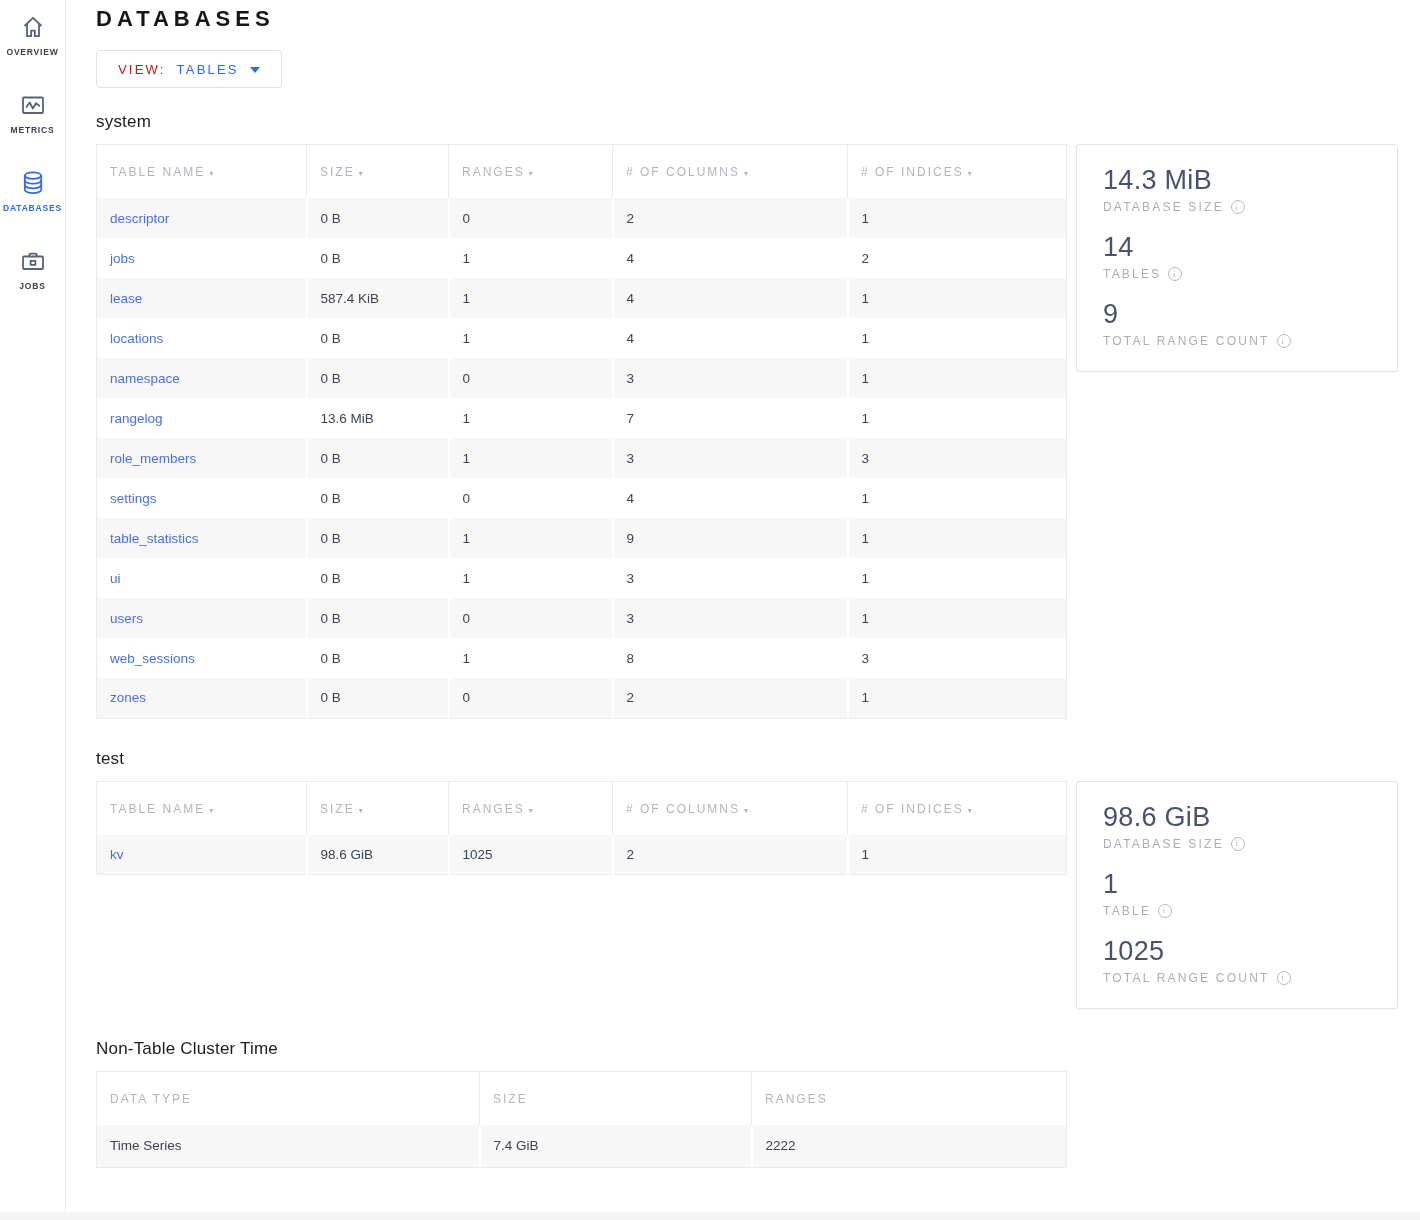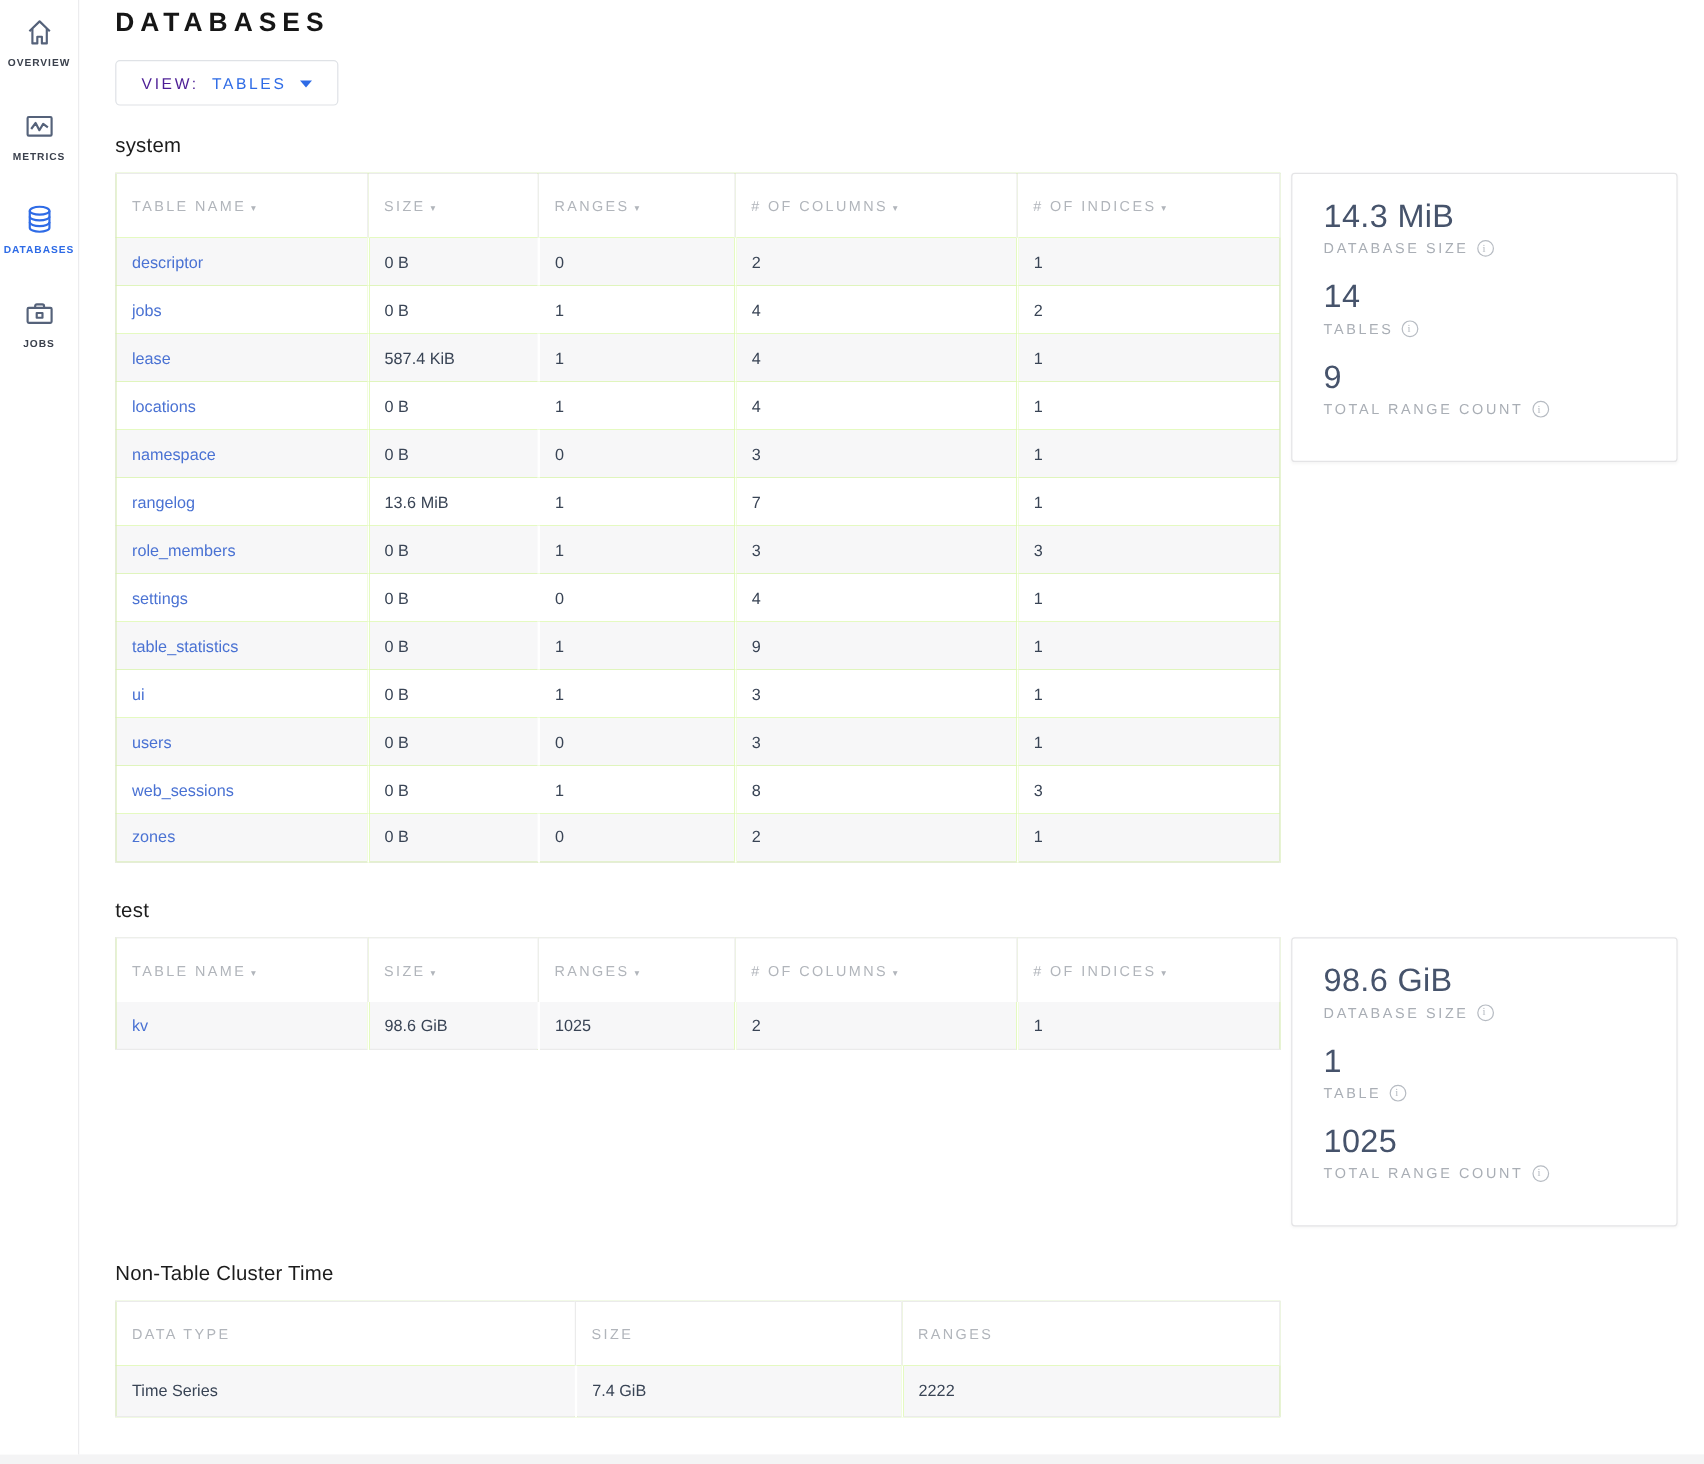--- a/index.html
+++ b/index.html
@@ -36,40 +36,40 @@
   h1.page-title {
     margin: 0 0 18px; font-size: 22px; font-weight: 700;
     letter-spacing: 5px; color: #161616;
   }
   .view-btn {
     display: inline-flex; align-items: center; gap: 11px;
     height: 38px; padding: 0 21px; margin-bottom: 24px;
     background: #fff; border: 1px solid #dfe2e6; border-radius: 4px;
     cursor: pointer;
   }
-  .view-label { font-size: 13px; letter-spacing: 2.2px; color: #4c1d95; }
+  .view-label { font-size: 13px; letter-spacing: 2.2px; color: #b91c1c; }
   .view-value { font-size: 13px; letter-spacing: 2.2px; color: #2e6be6; }
   .caret {
     width: 0; height: 0; margin-top: 1px;
     border-left: 5px solid transparent; border-right: 5px solid transparent;
     border-top: 6px solid #2e6be6;
   }
 
   section { margin-bottom: 30px; }
   h2.section-title {
     margin: 0 0 12px; font-size: 17px; font-weight: 400;
     color: #1c1c1c; letter-spacing: 0.2px;
   }
   .section-row { display: flex; align-items: flex-start; }
 
   
   .table-wrap { width: 970px; flex-shrink: 0; }
   table.db-table {
     width: 100%; border-collapse: collapse; table-layout: fixed;
-    background: #bef264; border: 1px solid #ebebeb;
+    background: #d946ef; border: 1px solid #ebebeb;
   }
   .t5 col:nth-child(1) { width: 210px; }
   .t5 col:nth-child(2) { width: 142px; }
   .t5 col:nth-child(3) { width: 164px; }
   .t5 col:nth-child(4) { width: 235px; }
   .t5 col:nth-child(5) { width: 219px; }
   .t3 col:nth-child(1) { width: 383px; }
   .t3 col:nth-child(2) { width: 272px; }
   .t3 col:nth-child(3) { width: 315px; }
   th {
@@ -88,21 +88,21 @@
   .t3 td { height: 43px; }
   td:first-child { border-left: none; }
   tbody tr:nth-child(odd) td { background: #f7f7f8; }
   .cell-link { color: #4a72d3; cursor: pointer; text-decoration: none; }
 
   
   .summary-card {
     margin-left: 10px; width: 322px;
     background: #fff; border: 1px solid #e4e4e6; border-radius: 3px;
     box-shadow: 0 1px 3px rgba(0,0,0,0.04);
-    padding: 20px 26px 18px;
+    padding: 20px 26px 5px;
   }
   .stat { margin-bottom: 18px; }
   .stat-value { font-size: 27px; color: #46536b; letter-spacing: 0.3px; line-height: 1.15; }
   .stat-label {
     margin-top: 4px; font-size: 12px; color: #a9aeb5;
     letter-spacing: 2.2px; display: flex; align-items: center; gap: 7px;
   }
   .info-icon {
     width: 14px; height: 14px; border: 1px solid #b6bbc2; border-radius: 50%;
     color: #b6bbc2; font-size: 9px; line-height: 1;

